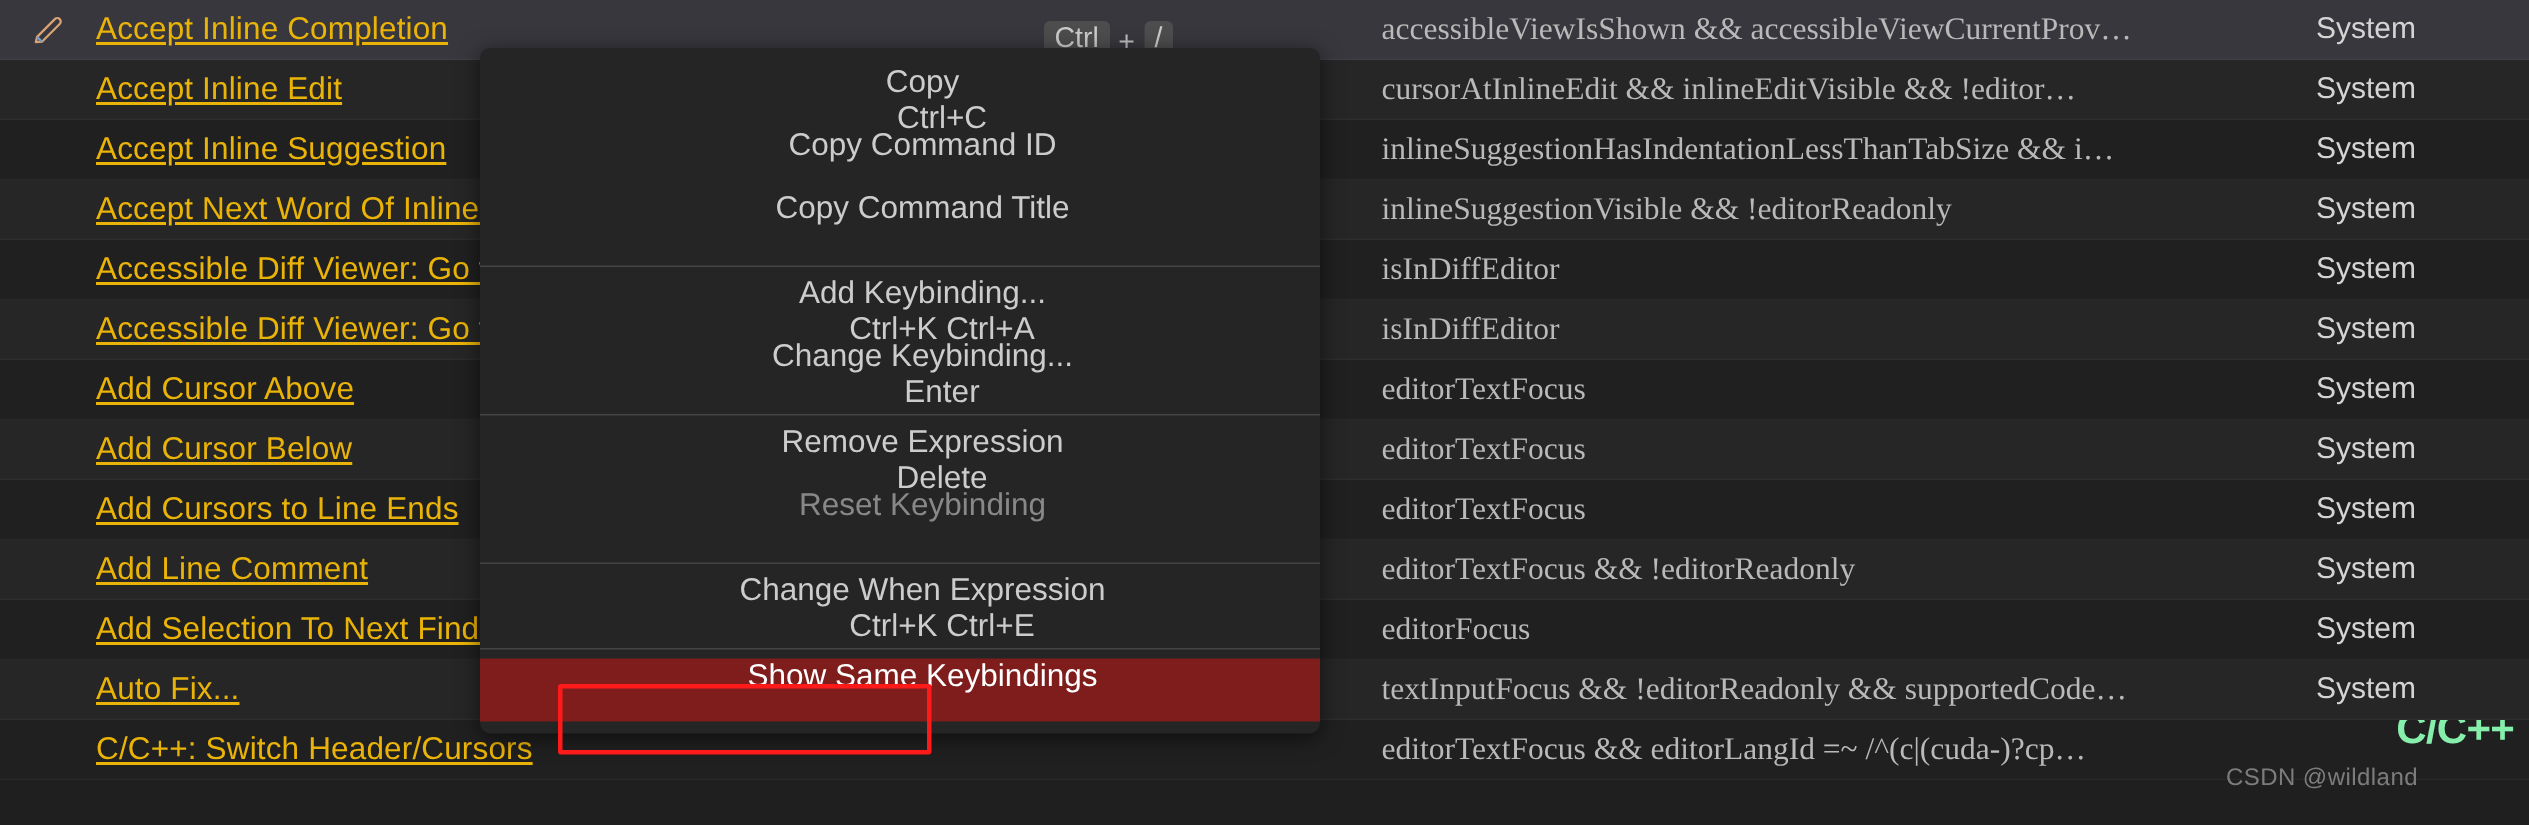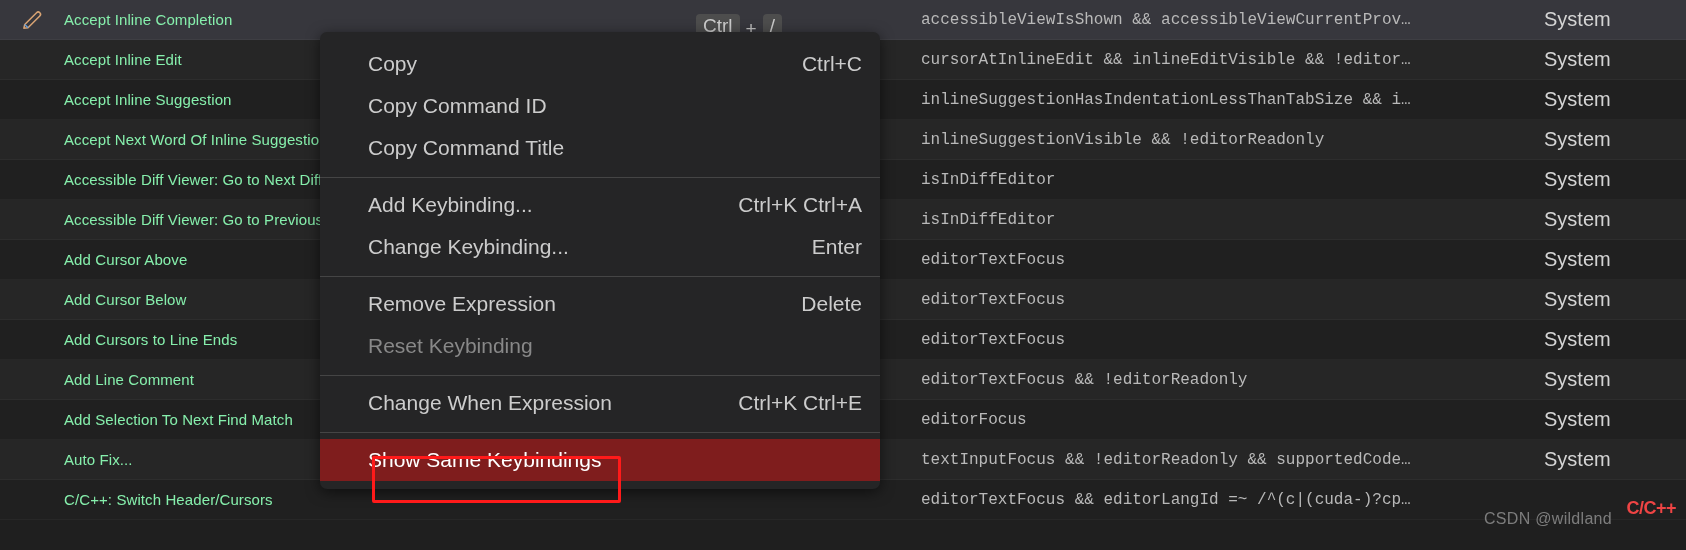--- a/index.html
+++ b/index.html
@@ -50,23 +50,24 @@
     height: 40px;
   }
   .pencil-icon { display: block; }
 
   .cell-command {
     flex: 0 0 500px;
     padding-right: 12px;
     white-space: nowrap;
     overflow: hidden;
     text-overflow: clip;
-    font-size: 15px;
-    color: #86efac;
+    font-size: 21px;
+    color: #eab308;
     letter-spacing: .1px;
+    text-decoration: underline;
   }
 
   .cell-keybinding {
     flex: 0 0 350px;
     display: flex;
     align-items: flex-end;
     justify-content: center;
     gap: 5px;
     height: 40px;
     white-space: nowrap;
@@ -85,44 +86,44 @@
     color: #bdbdbd;
     font-size: 19px;
     padding: 0 1px;
   }
 
   .cell-when {
     flex: 1 1 auto;
     min-width: 0;
     padding-left: 7px;
     padding-right: 14px;
-    font-family: Liberation Mono, monospace;
-    font-size: 16px;
+    font-family: Liberation Serif, serif;
+    font-size: 21px;
     color: #b9b9b9;
     white-space: nowrap;
     overflow: hidden;
     text-overflow: clip;
   }
 
   .cell-source {
     flex: 0 0 150px;
     padding-left: 8px;
     font-size: 20px;
     color: #d4d4d4;
     white-space: nowrap;
   }
 
   
   .lang-badge {
     position: absolute;
     right: 10px;
-    bottom: 0px;
-    font-size: 18px;
+    bottom: 17px;
+    font-size: 28px;
     font-weight: 700;
-    color: #ef4444;
+    color: #86efac;
     letter-spacing: -0.5px;
     pointer-events: none;
   }
 
   
   .context-menu {
     position: absolute;
     left: 320px;
     top: 32px;
     width: 560px;
@@ -137,20 +138,21 @@
 
   .menu-group { padding: 6px 0 8px 0; }
   .menu-group + .menu-group { border-top: 1px solid #454545; }
 
   .menu-item {
     display: flex;
     align-items: center;
     height: 42px;
     padding: 0 18px 0 48px;
     white-space: nowrap;
+    flex-direction: column;
   }
   .menu-item .label { flex: 1 1 auto; }
   .menu-item .accel {
     flex: 0 0 auto;
     color: #cccccc;
     padding-left: 26px;
   }
   .menu-item.disabled .label { color: #888888; }
   .menu-item.selected {
     background: #7f1d1d;

